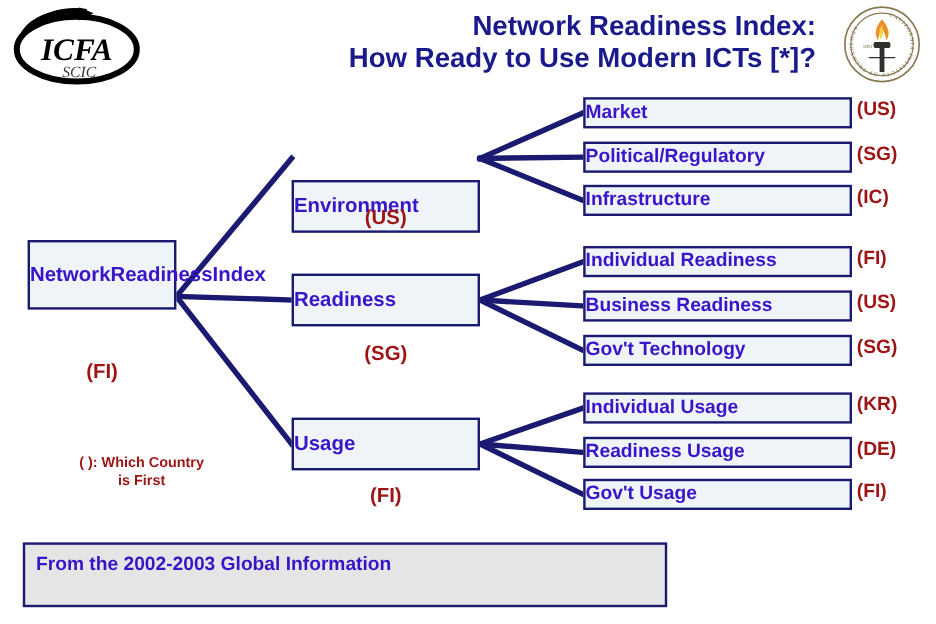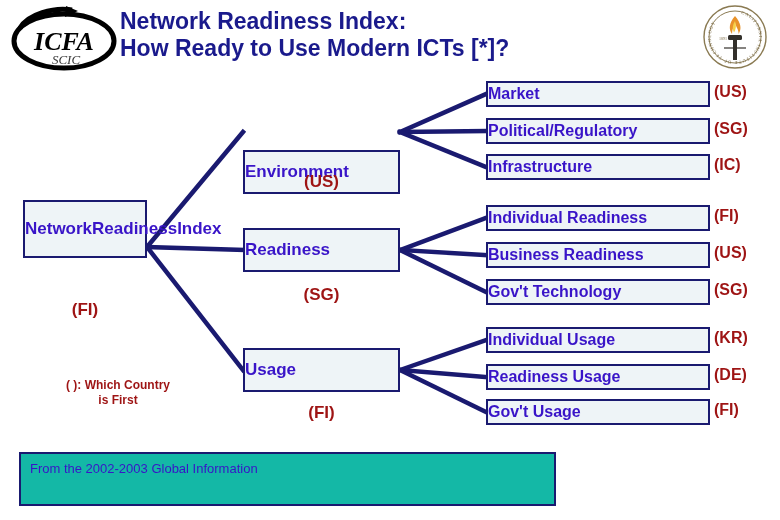--- a/index.html
+++ b/index.html
@@ -28,21 +28,21 @@
     height: 520px;
     pointer-events: none;
   }
 
   
   .title {
     position: absolute;
     left: 120px;
     top: 8px;
     width: 560px;
-    text-align: left;
+    text-align: right;
     color: #1a1a8c;
     font-size: 23px;
     font-weight: bold;
     line-height: 1.17;
     letter-spacing: 0px;
   }
   .title .line2 { display: block; }
 
   
   .icfa-logo {
@@ -136,24 +136,24 @@
 
   
   .footer {
     position: absolute;
     left: 19px;
     top: 452px;
     width: 537px;
     height: 54px;
     box-sizing: border-box;
     border: 2px solid #1a1a70;
-    background: #14b8a6;
+    background: #e5e5e5;
     color: #3914c8;
-    font-weight: normal;
-    font-size: 13px;
+    font-weight: bold;
+    font-size: 16px;
     line-height: 1.35;
     padding: 6px 0 0 9px;
   }
   .footer .f2 { display: block; }
 </style>
 </head>
 <body>
 
 <div id="stage">
 

